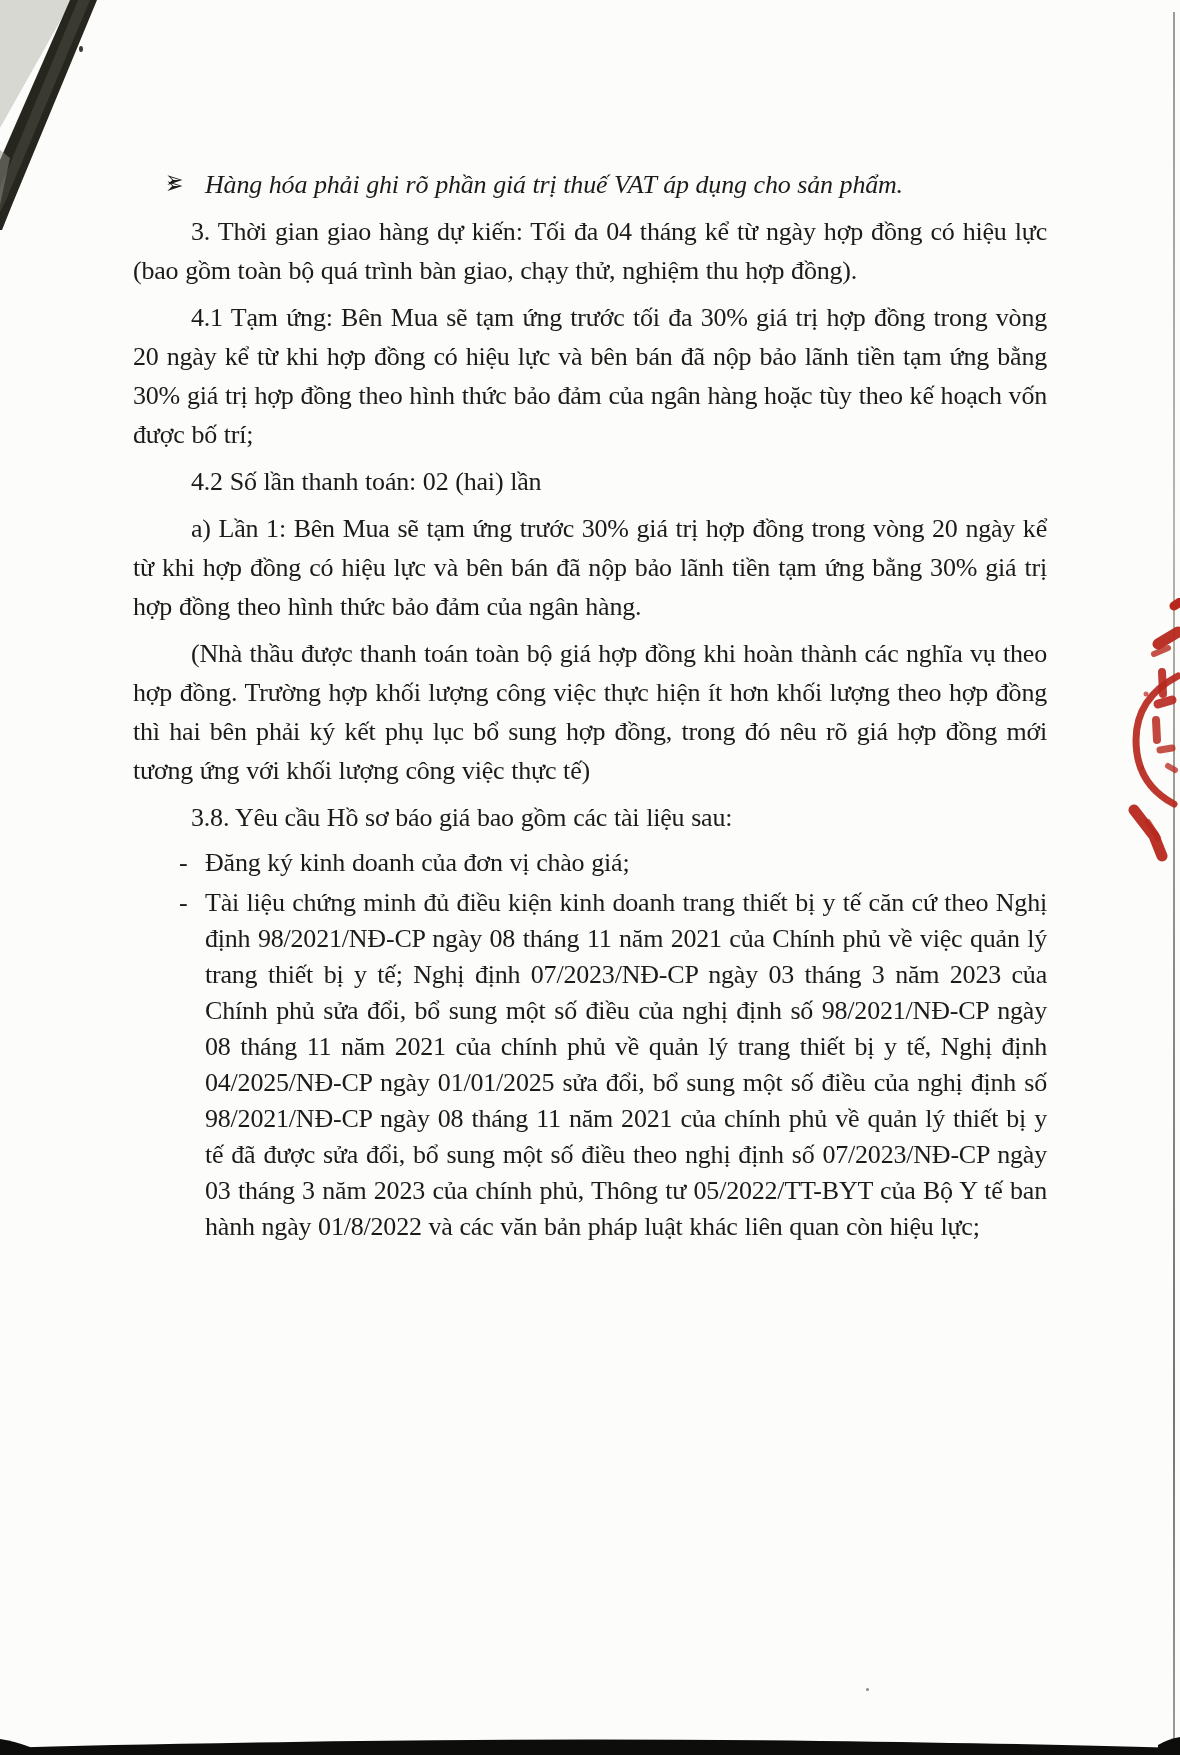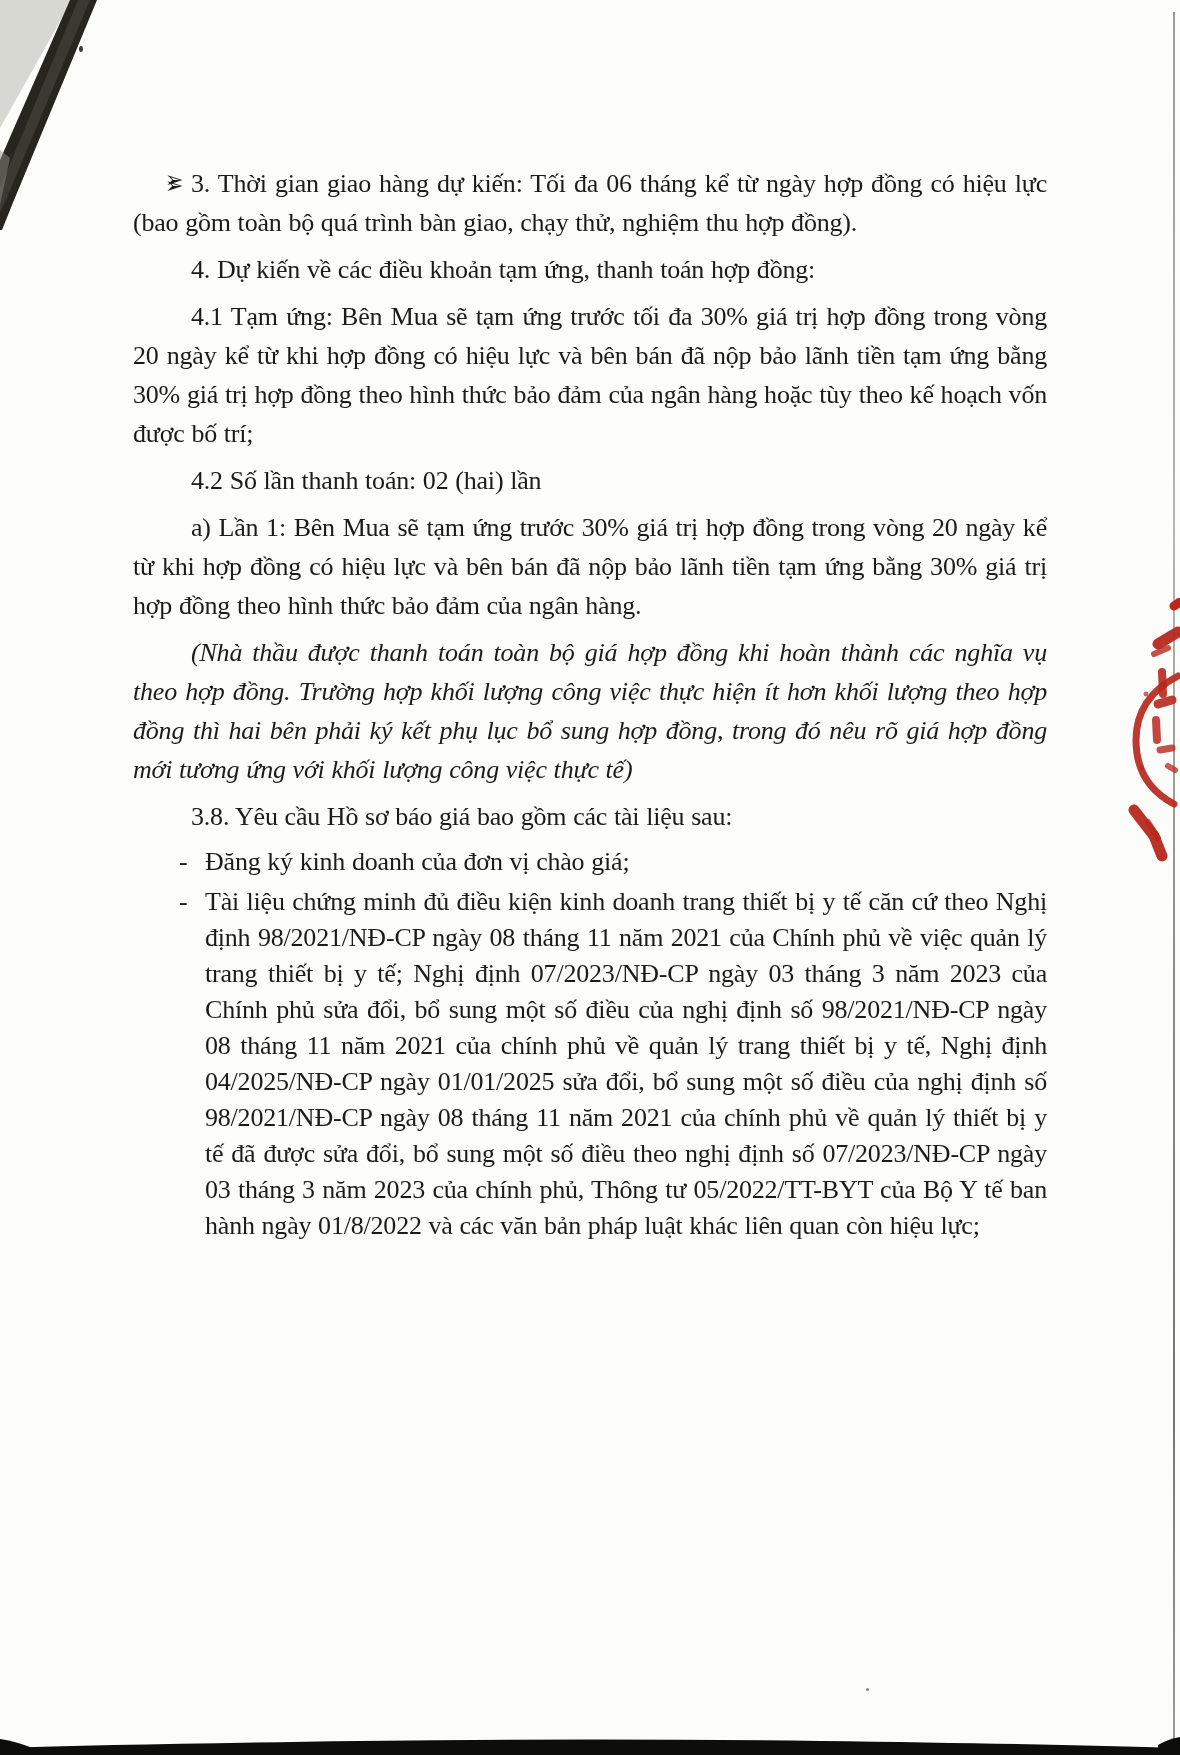--- a/index.html
+++ b/index.html
@@ -21,21 +21,21 @@
   p.indent{text-indent:58px;}
   p.bullet{
     position:relative;padding-left:72px;font-style:italic;
     line-height:42px;margin-bottom:6px;text-indent:0;
   }
   p.bullet .marker{
     position:absolute;left:32px;top:1px;font-style:normal;
     font-family:"DejaVu Sans","Liberation Sans",sans-serif;
     font-size:22px;
   }
-  p.italic-para{font-style:italic;}
+  p.italic-para{}
   p.dash{
     position:relative;padding-left:72px;line-height:36px;
     margin-bottom:4px;text-indent:0;
   }
   p.dash .marker{
     position:absolute;left:46px;top:0;font-style:normal;
   }
   
   .corner-artifact{position:absolute;left:0;top:0;}
   .right-scan-line{
@@ -90,24 +90,23 @@
   <path d="M0,24 L1180,24 L1180,17 Q 1050,13 820,10 Q 590,7 360,10 Q 130,13 0,17 Z" fill="#0d0d0b"></path>
   <path d="M0,24 L0,8 Q 14,10 30,16 L 30,24 Z" fill="#0d0d0b"></path>
   <path d="M1180,24 L1180,6 Q 1168,8 1158,14 L 1158,24 Z" fill="#0d0d0b"></path>
 </svg>
 
 <div class="content">
   <p class="bullet">
     <span class="marker">➢</span>
   </p>
   <p class="bullet">
-    <span class="marker">➢</span>
+    <span class="marker">➢</span><span>Hàng hóa phải ghi rõ phần giá trị thuế VAT áp dụng cho sản phẩm.</span>
   </p>
-  <p class="indent">3. Thời gian giao hàng dự kiến: Tối đa 06 tháng kể từ ngày hợp đồng có hiệu lực (bao gồm toàn bộ quá trình bàn giao, chạy thử, nghiệm thu hợp đồng).</p>
-  <p class="indent">4. Dự kiến về các điều khoản tạm ứng, thanh toán hợp đồng:</p>
+  <p class="indent">3. Thời gian giao hàng dự kiến: Tối đa 04 tháng kể từ ngày hợp đồng có hiệu lực (bao gồm toàn bộ quá trình bàn giao, chạy thử, nghiệm thu hợp đồng).</p>
   <p class="indent">4.1 Tạm ứng: Bên Mua sẽ tạm ứng trước tối đa 30% giá trị hợp đồng trong vòng 20 ngày kể từ khi hợp đồng có hiệu lực và bên bán đã nộp bảo lãnh tiền tạm ứng bằng 30% giá trị hợp đồng theo hình thức bảo đảm của ngân hàng hoặc tùy theo kế hoạch vốn được bố trí;</p>
   <p class="indent">4.2 Số lần thanh toán: 02 (hai) lần</p>
   <p class="indent">a) Lần 1: Bên Mua sẽ tạm ứng trước 30% giá trị hợp đồng trong vòng 20 ngày kể từ khi hợp đồng có hiệu lực và bên bán đã nộp bảo lãnh tiền tạm ứng bằng 30% giá trị hợp đồng theo hình thức bảo đảm của ngân hàng.</p>
   <p class="indent italic-para">(Nhà thầu được thanh toán toàn bộ giá hợp đồng khi hoàn thành các nghĩa vụ theo hợp đồng. Trường hợp khối lượng công việc thực hiện ít hơn khối lượng theo hợp đồng thì hai bên phải ký kết phụ lục bổ sung hợp đồng, trong đó nêu rõ giá hợp đồng mới tương ứng với khối lượng công việc thực tế)</p>
   <p class="indent">3.8. Yêu cầu Hồ sơ báo giá bao gồm các tài liệu sau:</p>
   <p class="dash">
     <span class="marker">-</span><span>Đăng ký kinh doanh của đơn vị chào giá;</span>
   </p>
   <p class="dash">
     <span class="marker">-</span><span>Tài liệu chứng minh đủ điều kiện kinh doanh trang thiết bị y tế căn cứ theo Nghị định 98/2021/NĐ-CP ngày 08 tháng 11 năm 2021 của Chính phủ về việc quản lý trang thiết bị y tế; Nghị định 07/2023/NĐ-CP ngày 03 tháng 3 năm 2023 của Chính phủ sửa đổi, bổ sung một số điều của nghị định số 98/2021/NĐ-CP ngày 08 tháng 11 năm 2021 của chính phủ về quản lý trang thiết bị y tế, Nghị định 04/2025/NĐ-CP ngày 01/01/2025 sửa đổi, bổ sung một số điều của nghị định số 98/2021/NĐ-CP ngày 08 tháng 11 năm 2021 của chính phủ về quản lý thiết bị y tế đã được sửa đổi, bổ sung một số điều theo nghị định số 07/2023/NĐ-CP ngày 03 tháng 3 năm 2023 của chính phủ, Thông tư 05/2022/TT-BYT của Bộ Y tế ban hành ngày 01/8/2022 và các văn bản pháp luật khác liên quan còn hiệu lực;</span>

